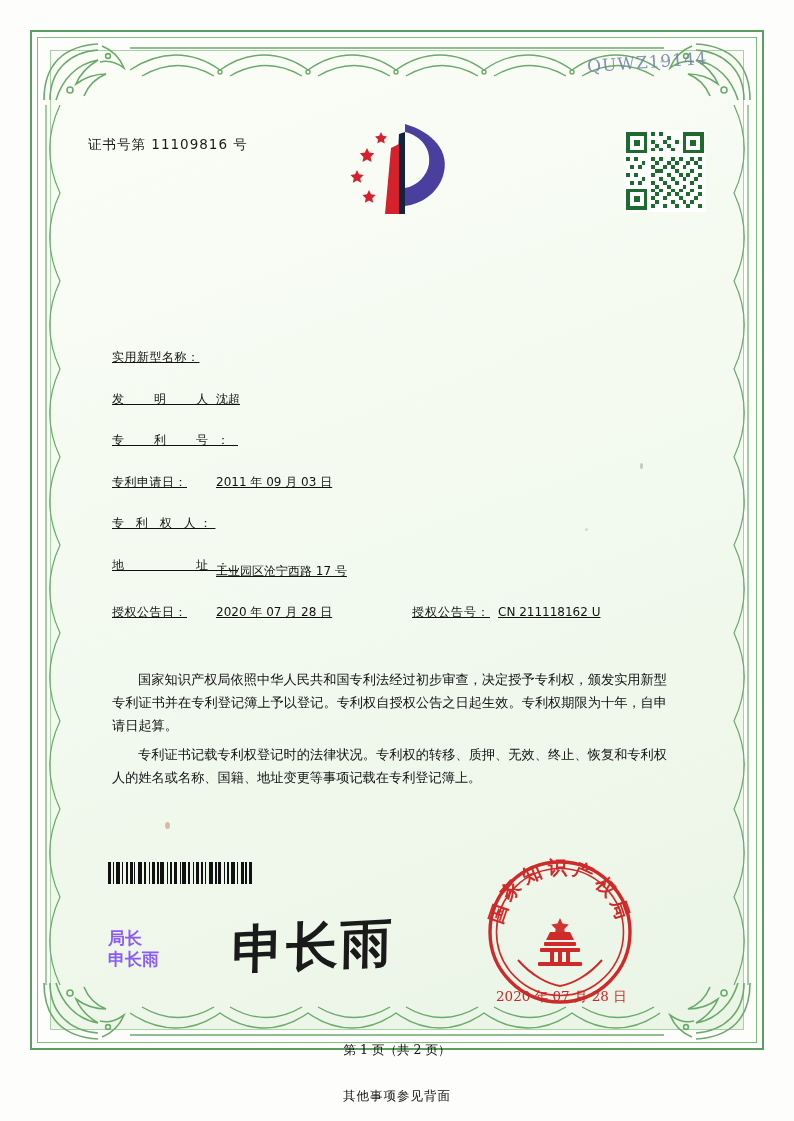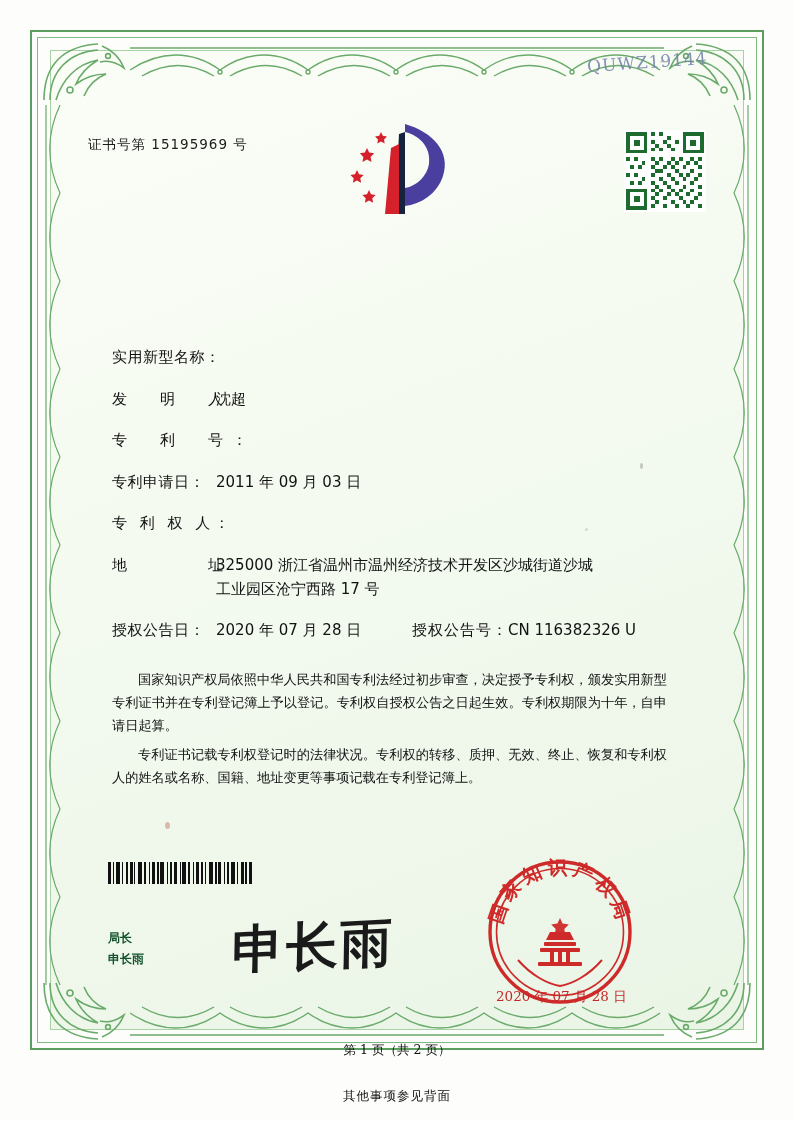--- a/index.html
+++ b/index.html
@@ -114,22 +114,23 @@
     font-size: 37px;
     font-weight: bold;
     letter-spacing: 5px;
     color: #000;
     font-family: "DejaVu Sans", "Liberation Sans", sans-serif;
   }
   .fields {
     position: absolute;
     left: 112px; top: 348px;
     width: 580px;
-    font-size: 15px;
+    font-size: 12px;
     color: #121212;
+    text-decoration: underline;
   }
   .field {
     display: flex;
     margin-bottom: 23.5px;
     line-height: 18px;
     white-space: nowrap;
   }
   .f-label {
     width: 104px;
     flex: 0 0 104px;
@@ -144,21 +145,21 @@
   }
   .row-two {
     display: flex;
     margin-bottom: 22px;
     line-height: 18px;
     white-space: nowrap;
   }
   .row-two .col-a { display: flex; width: 300px; }
   .row-two .col-b { display: flex; }
   .row-two .col-b .f-label2 {
-    margin-right: 0;
+    margin-right: 8px;
     letter-spacing: 1px;
   }
   .paras {
     position: absolute;
     left: 112px; top: 668px;
     width: 570px;
     font-family: "DejaVu Serif", "Liberation Serif", serif;
     font-size: 13.2px;
     line-height: 23px;
     color: #111;
@@ -172,22 +173,22 @@
     height: 22px;
     width: 200px;
     display: flex;
     align-items: stretch;
   }
   .barcode i { display: block; background: #111; }
 
   .sign-block {
     position: absolute;
     left: 108px; top: 928px;
-    font-size: 12px;
-    color: #14532d;
+    font-size: 17px;
+    color: #8b5cf6;
     line-height: 21px;
     font-weight: bold;
   }
   .signature {
     position: absolute;
     left: 232px; top: 912px;
     font-family: "DejaVu Serif", "Liberation Serif", serif;
     font-size: 52px;
     color: #1a1a1a;
     letter-spacing: 2px;
@@ -313,21 +314,21 @@
       <path d="M6 0 V880"></path>
       <path d="M20 0 C6 30 6 58 20 88 C6 118 6 146 20 176 C6 206 6 234 20 264 C6 294 6 322 20 352 C6 382 6 410 20 440 C6 470 6 498 20 528 C6 558 6 586 20 616 C6 646 6 674 20 704 C6 734 6 762 20 792 C6 822 6 850 20 880"></path>
     </g>
   </svg>
 
   <div class="speck" style="left:165px;top:822px;width:5px;height:7px;background:#c77a6a;"></div>
   <div class="speck" style="left:640px;top:463px;width:3px;height:6px;background:#9a9a8a;"></div>
   <div class="speck" style="left:585px;top:528px;width:3px;height:3px;"></div>
   <div class="speck" style="left:660px;top:60px;width:3px;height:3px;"></div>
 
-  <div class="cert-no">证书号第 15195969 号</div>
+  <div class="cert-no">证书号第 11109816 号</div>
   <div class="handwrite-top">QUWZ19144</div>
 
   <svg class="logo" viewBox="0 0 112 102">
     <path d="M58 6 C86 14 104 34 96 58 C90 76 74 86 58 88 L58 70 C70 68 80 58 82 46 C84 30 74 18 58 14 Z" fill="#4a3f9e"></path>
     <path d="M52 16 L58 14 L58 96 L48 96 Z" fill="#16233f"></path>
     <path d="M44 30 L52 26 L52 96 L38 96 Z" fill="#d4212b"></path>
     <g fill="#d4212b">
       <path d="M20 30 l2.2 4.6 5 .7 -3.6 3.6 .9 5 -4.5-2.4 -4.5 2.4 .9-5 -3.6-3.6 5-.7z"></path>
       <path d="M10 52 l2 4.2 4.6.7 -3.3 3.3 .8 4.6 -4.1-2.2 -4.1 2.2 .8-4.6 -3.3-3.3 4.6-.7z"></path>
       <path d="M22 72 l2 4.2 4.6.7 -3.3 3.3 .8 4.6 -4.1-2.2 -4.1 2.2 .8-4.6 -3.3-3.3 4.6-.7z"></path>
@@ -450,32 +451,31 @@
     <div class="field">
       <span class="f-label">专利申请日：</span>
       <span class="f-value">2011 年 09 月 03 日</span>
     </div>
     <div class="field">
       <span class="f-label sp2">专 利 权 人：</span>
     </div>
     <div class="field">
       <span class="f-label sp1">地　　　址：</span>
       <span class="f-value">
-        <span>325000 浙江省温州市温州经济技术开发区沙城街道沙城</span>
         <span class="sub">工业园区沧宁西路 17 号</span>
       </span>
     </div>
     <div class="row-two">
       <span class="col-a">
         <span class="f-label">授权公告日：</span>
         <span>2020 年 07 月 28 日</span>
       </span>
       <span class="col-b">
         <span class="f-label2">授权公告号：</span>
-        <span>CN 116382326 U</span>
+        <span>CN 211118162 U</span>
       </span>
     </div>
   </div>
 
   <div class="paras">
     <p>国家知识产权局依照中华人民共和国专利法经过初步审查，决定授予专利权，颁发实用新型专利证书并在专利登记簿上予以登记。专利权自授权公告之日起生效。专利权期限为十年，自申请日起算。</p>
     <p>专利证书记载专利权登记时的法律状况。专利权的转移、质押、无效、终止、恢复和专利权人的姓名或名称、国籍、地址变更等事项记载在专利登记簿上。</p>
   </div>
 
   <div class="barcode">

